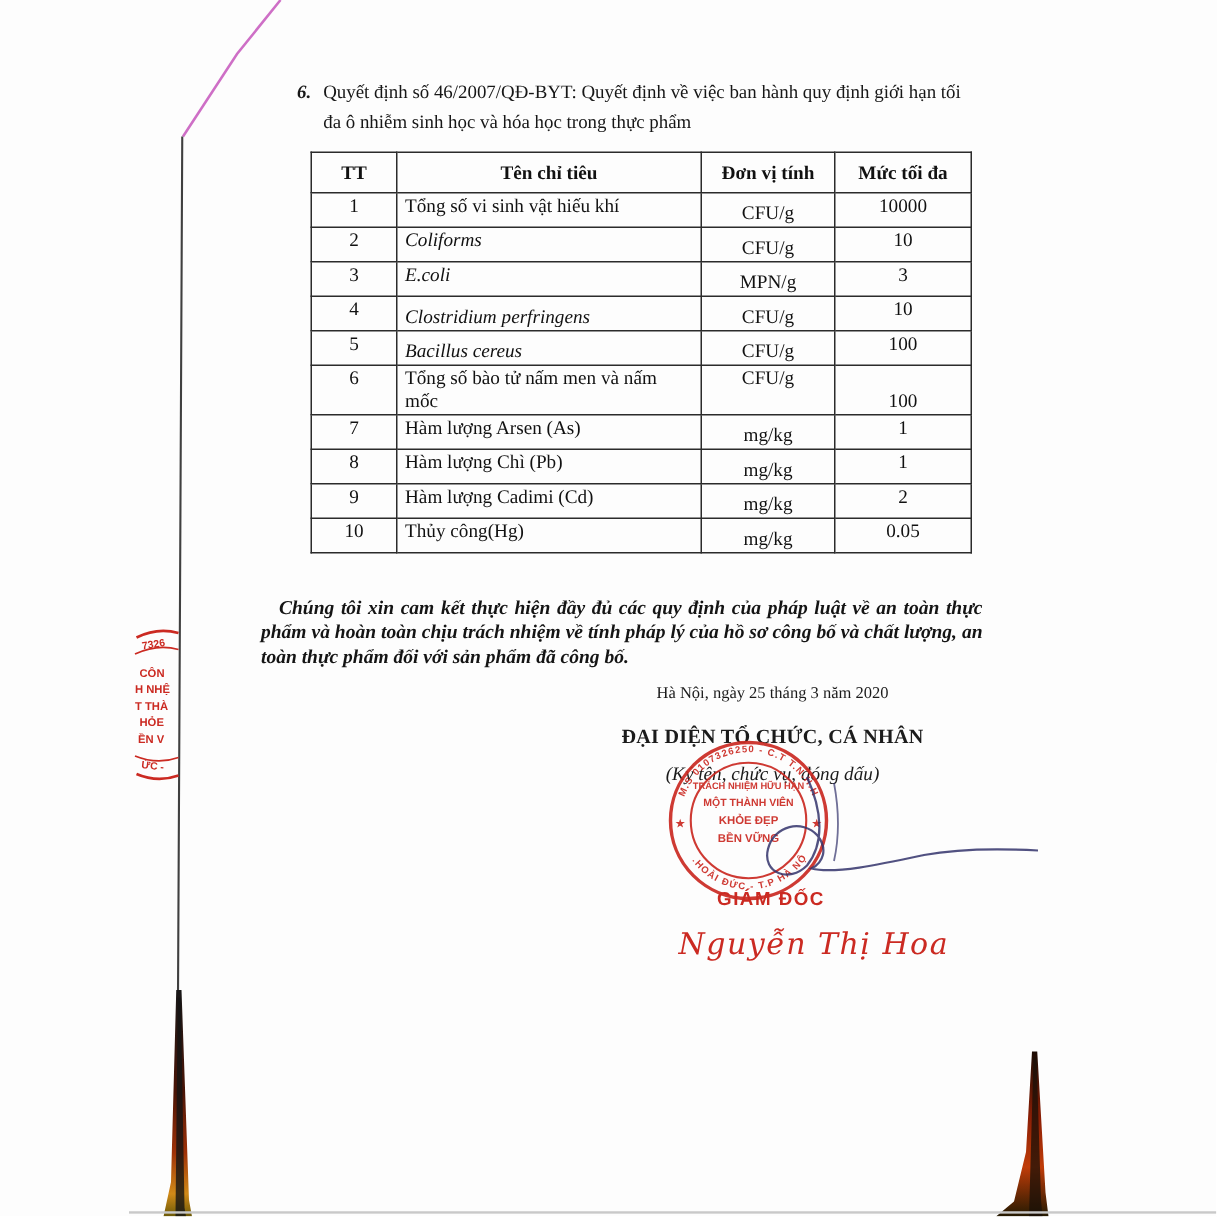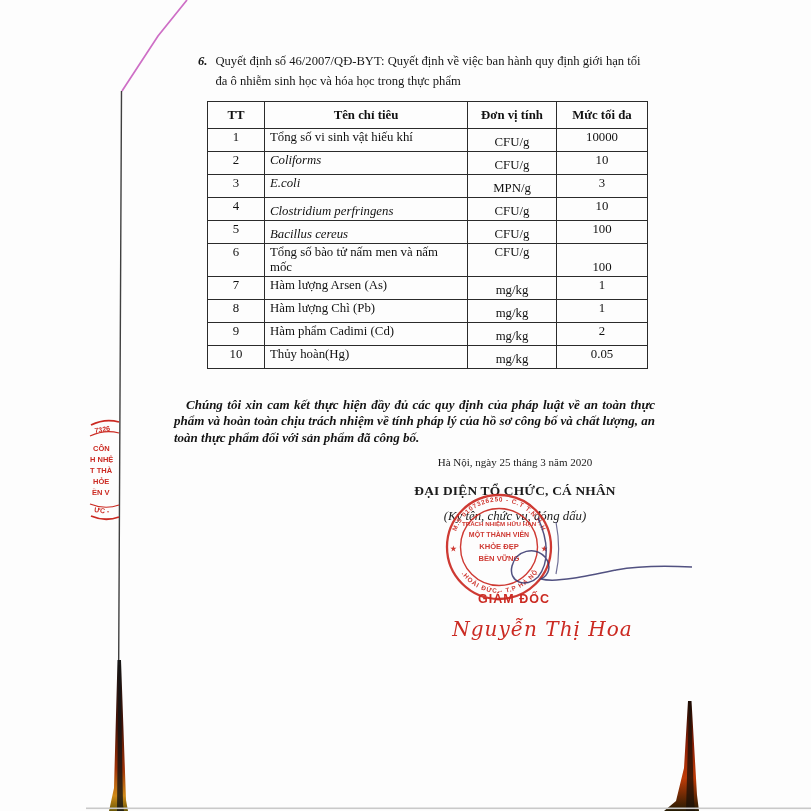--- a/index.html
+++ b/index.html
@@ -145,27 +145,27 @@
         <td class="c-max">1</td>
       </tr>
       <tr class="r">
         <td class="c-tt">8</td>
         <td class="c-name">Hàm lượng Chì (Pb)</td>
         <td class="c-unit">mg/kg</td>
         <td class="c-max">1</td>
       </tr>
       <tr class="r">
         <td class="c-tt">9</td>
-        <td class="c-name">Hàm phẩm  Cadimi (Cd)</td>
+        <td class="c-name">Hàm lượng  Cadimi (Cd)</td>
         <td class="c-unit">mg/kg</td>
         <td class="c-max">2</td>
       </tr>
       <tr class="r">
         <td class="c-tt">10</td>
-        <td class="c-name">Thủy hoàn(Hg)</td>
+        <td class="c-name">Thủy công(Hg)</td>
         <td class="c-unit">mg/kg</td>
         <td class="c-max">0.05</td>
       </tr>
     </tbody>
   </table>
 
   <div class="abs commitment">Chúng tôi xin cam kết thực hiện đầy đủ các quy định của pháp luật về an toàn thực phẩm và hoàn toàn chịu trách nhiệm về tính pháp lý của hồ sơ công bố và chất lượng, an toàn thực phẩm đối với sản phẩm đã công bố.</div>
 
   <div class="abs place-date">Hà Nội, ngày 25 tháng 3 năm 2020</div>
   <div class="abs instruction">(Ký tên, chức vụ, đóng dấu)</div>

